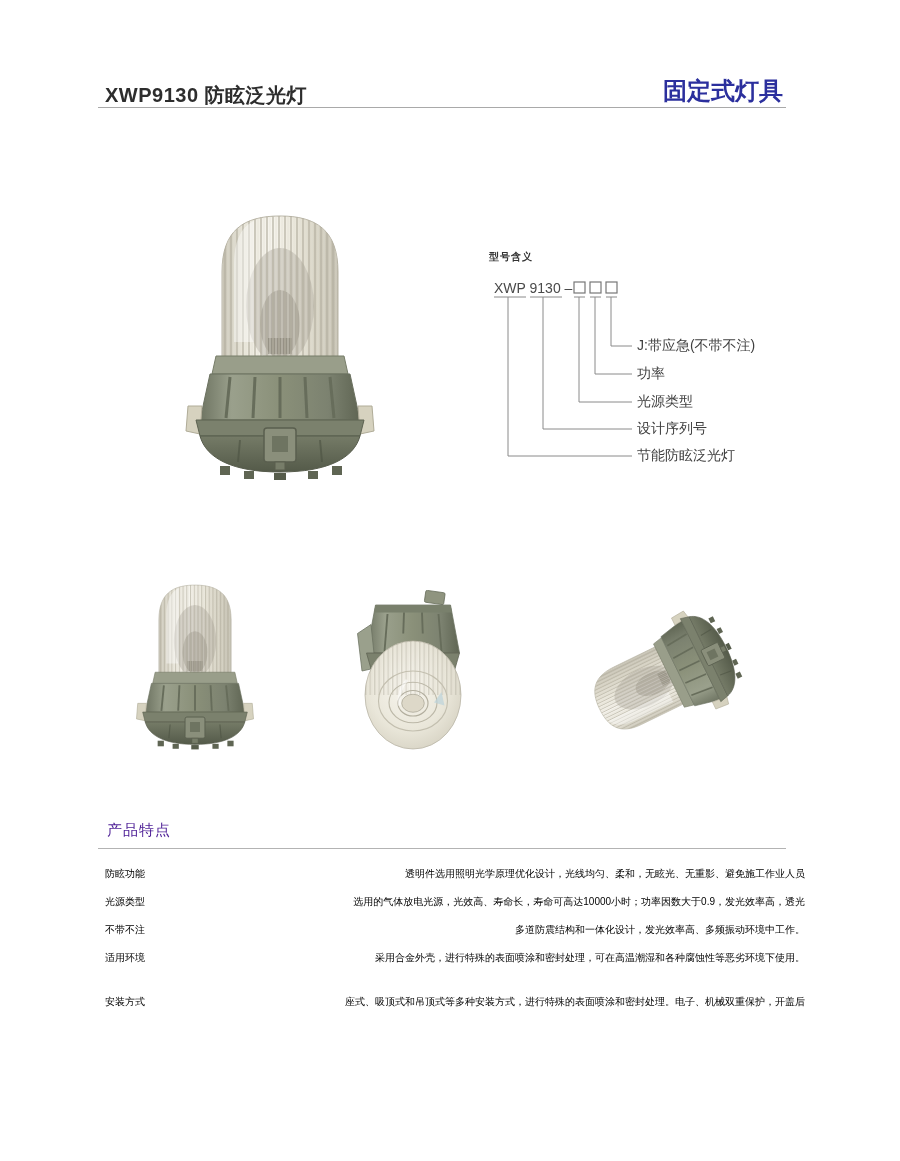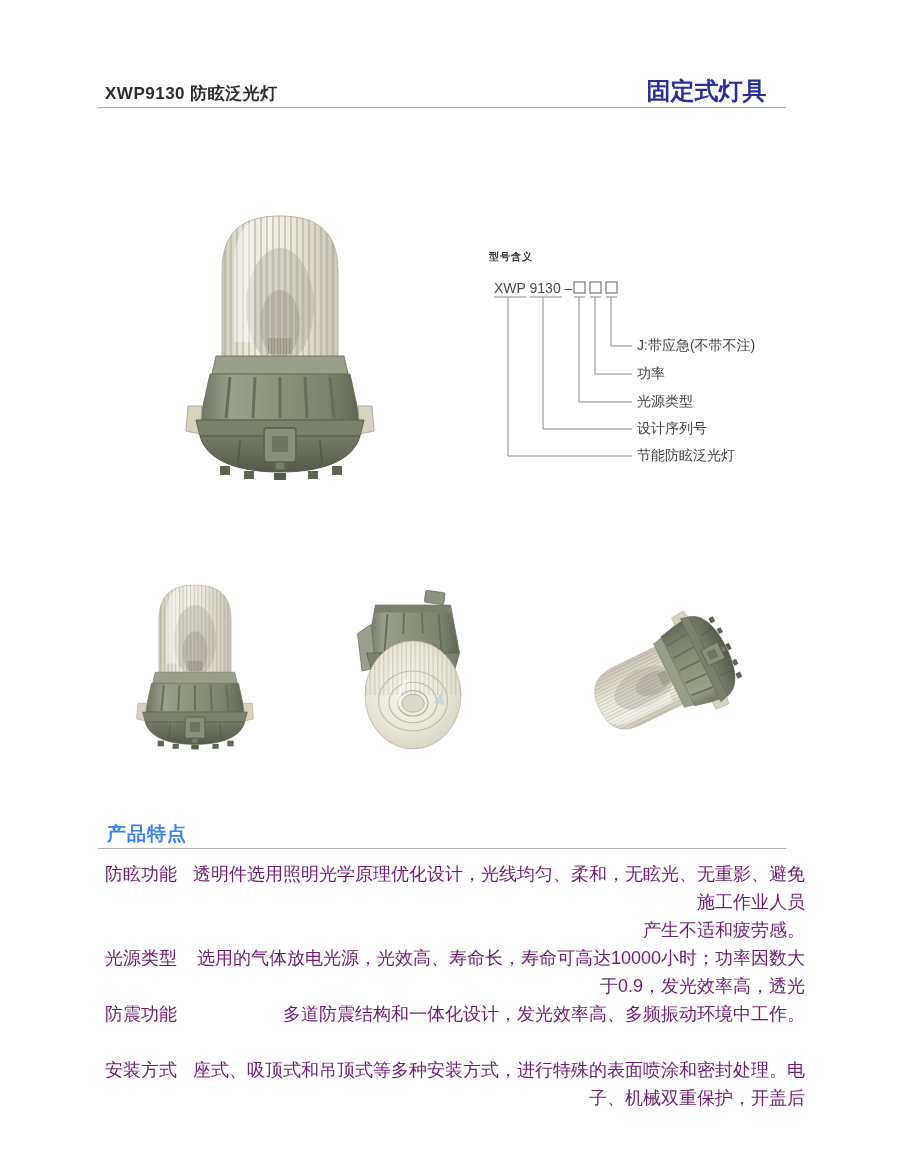--- a/index.html
+++ b/index.html
@@ -3,24 +3,24 @@
 <meta charset="utf-8">
 <style>
   html,body { margin:0; padding:0; background:#ffffff; }
   .page {
     position:relative; width:900px; height:1161px; background:#ffffff;
     font-family:"Liberation Sans","DejaVu Sans",sans-serif; overflow:hidden;
   }
   
   .product-title {
     position:absolute; left:105px; top:82px;
-    font-size:17px; font-weight:600; color:#2d2d2d; letter-spacing:.5px;
+    font-size:20px; font-weight:600; color:#2d2d2d; letter-spacing:.5px;
   }
   .category-title {
-    position:absolute; left:630px; top:75px; width:153px; text-align:center;
+    position:absolute; left:630px; top:75px; width:153px; text-align:right;
     font-size:24px; font-weight:700; color:#2b2f9d;
   }
   .header-rule { position:absolute; left:98px; top:107px; width:688px; height:1px; background:#a9a9a9; }
 
   
   .photo { position:absolute; }
   .photo-main   { left:182px; top:210px; width:196px; height:272px; }
   .photo-front  { left:134px; top:578px; width:122px; height:176px; }
   .photo-bottom { left:338px; top:590px; width:150px; height:165px; }
   .photo-tilt   { left:566px; top:604px; width:196px; height:148px; }
@@ -33,29 +33,29 @@
   .model-svg { position:absolute; left:486px; top:276px; width:330px; height:200px; }
   .model-svg text { font-family:"Liberation Sans","DejaVu Sans",sans-serif; }
   .model-svg .code { font-size:14px; fill:#4a4a4a; }
   .model-svg .lbl  { font-size:14px; fill:#3f3f3f; }
   .model-svg line, .model-svg polyline { stroke:#8a8a8a; stroke-width:1; fill:none; }
   .model-svg rect.mbox { fill:none; stroke:#777777; stroke-width:1.2; }
 
   
   .features-heading {
     position:absolute; left:107px; top:821px;
-    font-size:19px; font-weight:700; color:#3b82f6; letter-spacing:1px;
+    font-size:15px; font-weight:400; color:#4c1d95; letter-spacing:1px;
   }
   .features-rule { position:absolute; left:98px; top:848px; width:688px; height:1px; background:#b3b3b3; }
   .features {
     position:absolute; left:105px; top:860px; width:700px;
-    font-size:18px; line-height:28px; color:#701a75;
+    font-size:10px; line-height:28px; color:#000000;
   }
   .feat-row { display:flex; }
-  .feat-row.gap { margin-top:28px; }
+  .feat-row.gap { margin-top:16px; }
   .feat-label { flex:0 0 57px; margin-right:10px; white-space:nowrap; }
   .feat-text { flex:1;text-align:right; }
   .feat-line { display:block; }
 </style>
 </head>
 <body>
 
 <div class="page">
 
   <svg width="0" height="0" style="position:absolute" aria-hidden="true">
@@ -193,33 +193,38 @@
   </svg>
 
   <div class="features-heading">产品特点</div>
   <div class="features-rule"></div>
 
   <div class="features">
     <div class="feat-row">
       <span class="feat-label">防眩功能</span>
       <span class="feat-text">
         <span class="feat-line">透明件选用照明光学原理优化设计，光线均匀、柔和，无眩光、无重影、避免施工作业人员</span>
-        <span class="feat-line">产生不适和疲劳感。</span>
       </span>
     </div>
     <div class="feat-row">
       <span class="feat-label">光源类型</span>
       <span class="feat-text">
         <span class="feat-line">选用的气体放电光源，光效高、寿命长，寿命可高达10000小时；功率因数大于0.9，发光效率高，透光</span>
       </span>
     </div>
     <div class="feat-row">
-      <span class="feat-label">防震功能</span>
+      <span class="feat-label">不带不注</span>
       <span class="feat-text">
         <span class="feat-line">多道防震结构和一体化设计，发光效率高、多频振动环境中工作。</span>
+      </span>
+    </div>
+    <div class="feat-row">
+      <span class="feat-label">适用环境</span>
+      <span class="feat-text">
+        <span class="feat-line">采用合金外壳，进行特殊的表面喷涂和密封处理，可在高温潮湿和各种腐蚀性等恶劣环境下使用。</span>
       </span>
     </div>
     <div class="feat-row gap">
       <span class="feat-label">安装方式</span>
       <span class="feat-text">
         <span class="feat-line">座式、吸顶式和吊顶式等多种安装方式，进行特殊的表面喷涂和密封处理。电子、机械双重保护，开盖后</span>
       </span>
     </div>
   </div>
 

